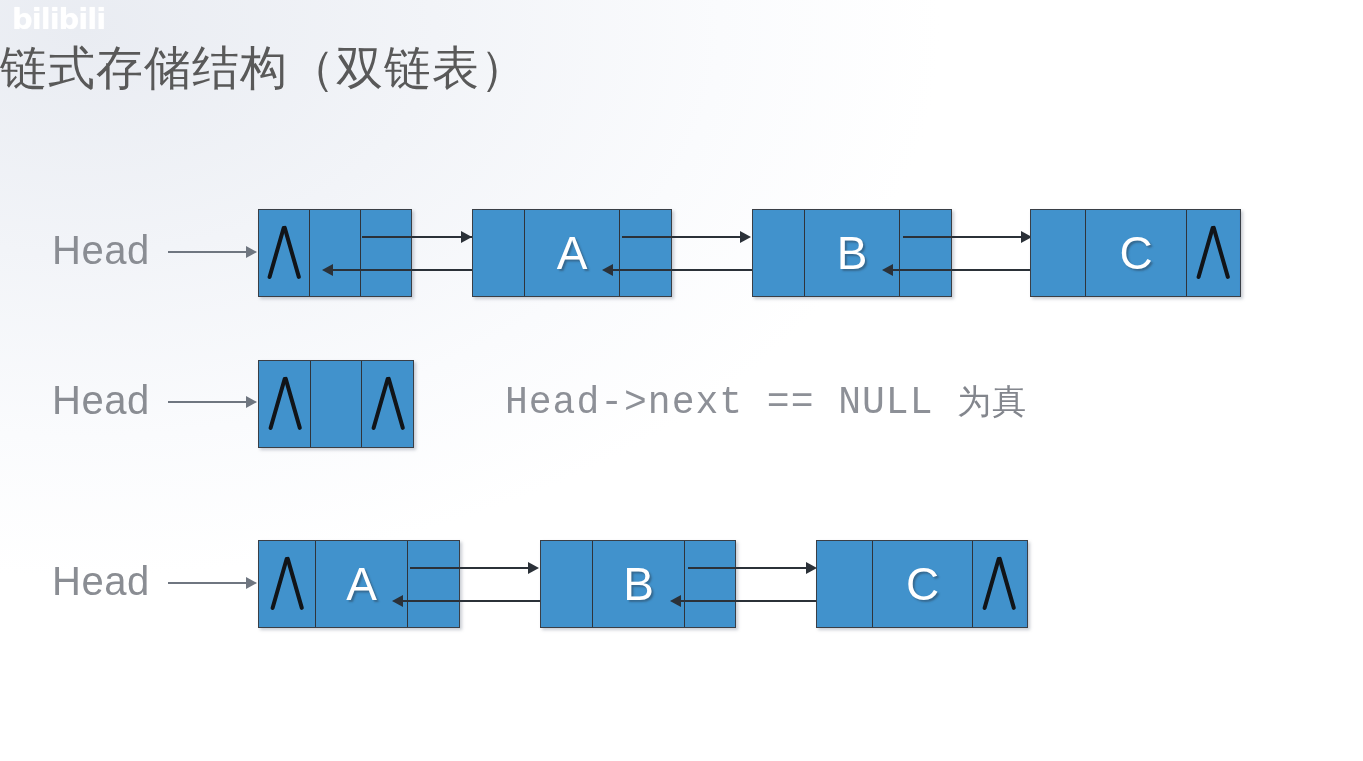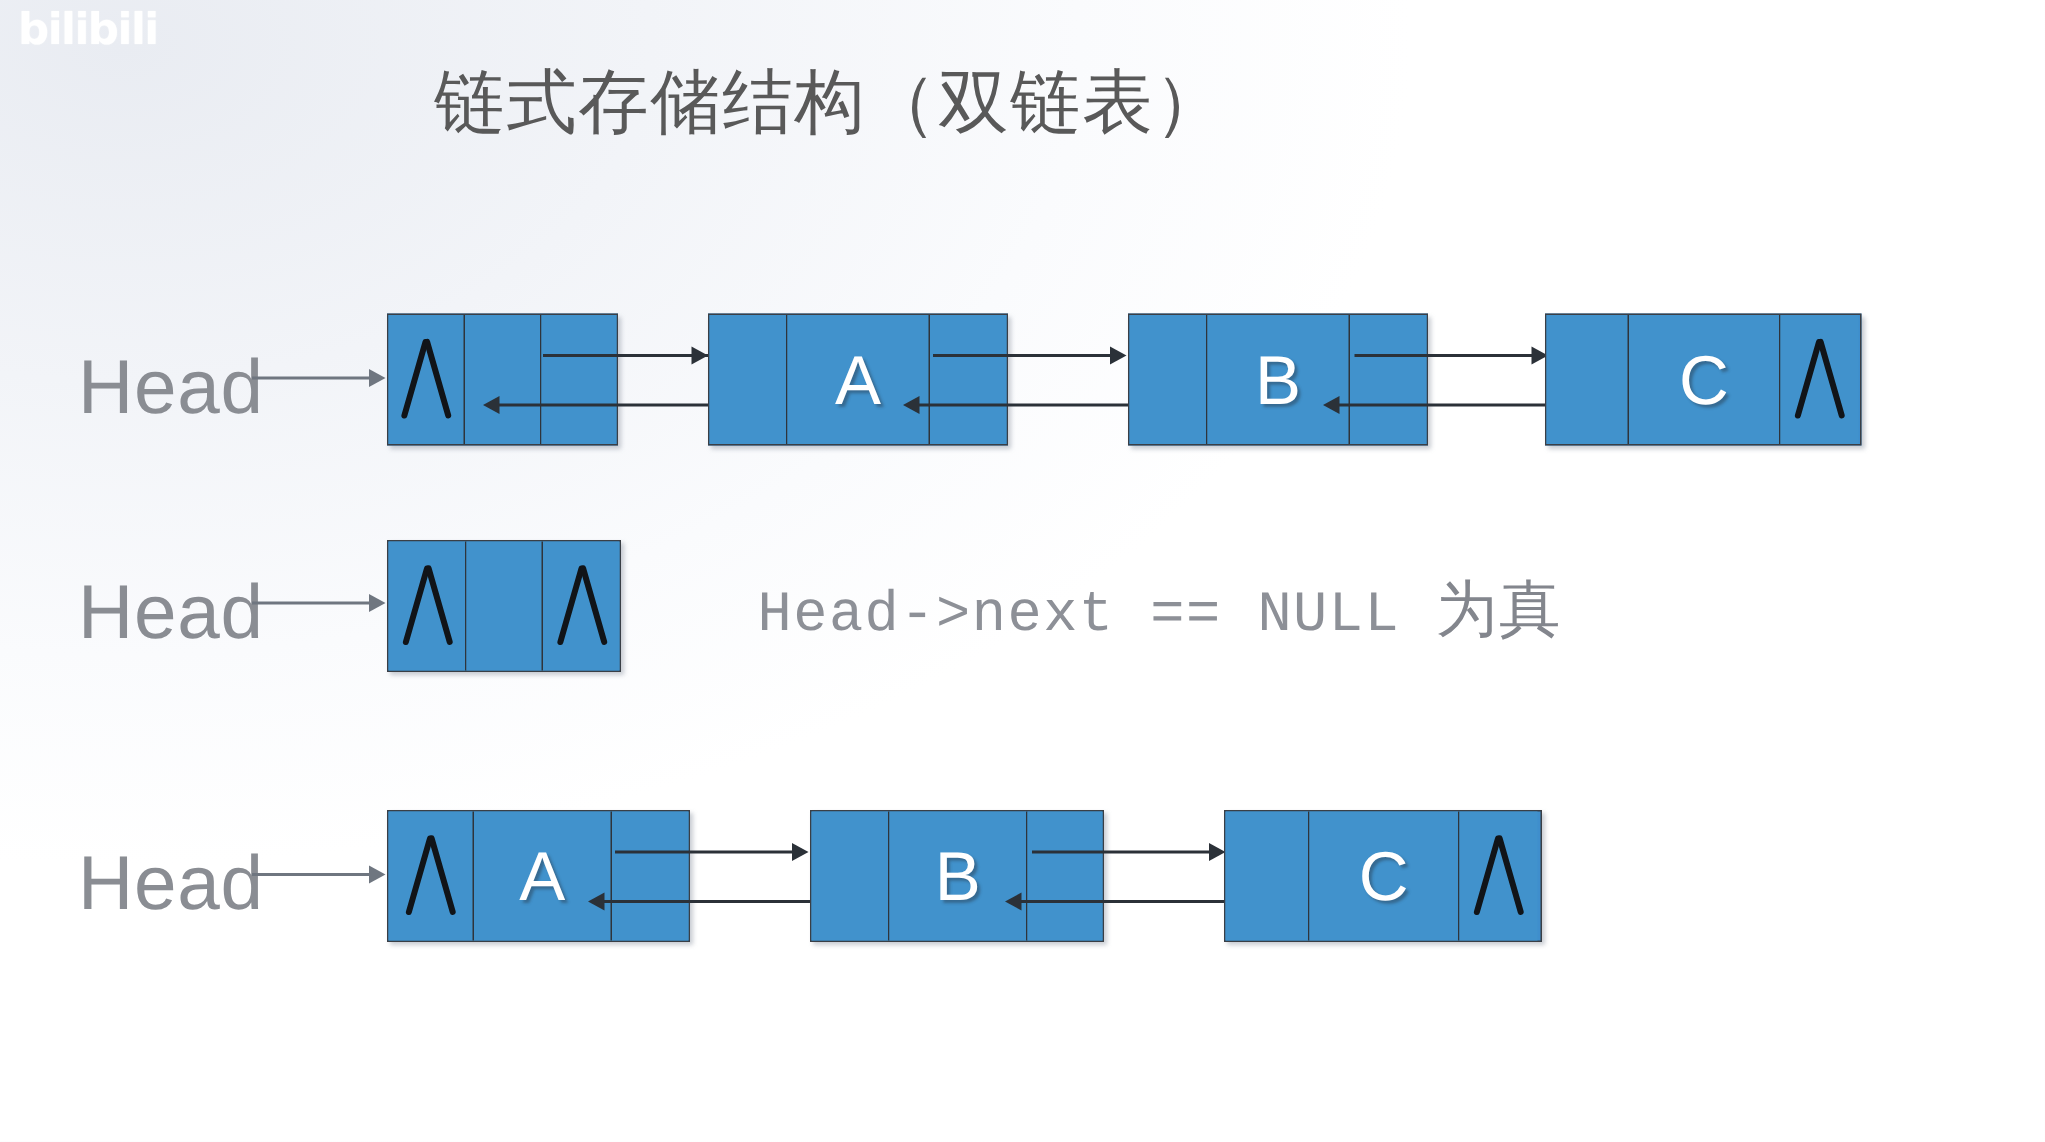--- a/index.html
+++ b/index.html
@@ -37,32 +37,32 @@
     font-family: "DejaVu Sans", sans-serif;
     user-select: none;
   }
 
   
   .title {
     position: absolute;
     left: 0;
     top: 37px;
     width: 1107px;
-    text-align: center;
+    text-align: left;
     font-size: 47px;
     color: #595959;
     font-family: Liberation Serif, serif;
     letter-spacing: 1px;
     white-space: nowrap;
   }
 
   
   .head-label {
     position: absolute;
-    font-size: 51px;
+    font-size: 40px;
     color: #8a8d93;
     font-family: "Liberation Sans", sans-serif;
     font-weight: 300;
     letter-spacing: 0.5px;
     white-space: nowrap;
   }
 
   
   .node {
     position: absolute;
@@ -147,21 +147,21 @@
     position: absolute;
     font-family: "Liberation Mono", "DejaVu Sans Mono", monospace;
     font-size: 38px;
     color: #8d9097;
     white-space: nowrap;
     letter-spacing: 1px;
   }
   .mono-caption .cn {
     font-family: Liberation Sans, sans-serif;
     color: #83868d;
-    font-size: 41px;
+    font-size: 34px;
   }
 </style>
 </head>
 <body>
 
 <div id="slide">
 
   <div class="watermark">bilibili</div>
 
   <div class="title">链式存储结构（双链表）</div>

